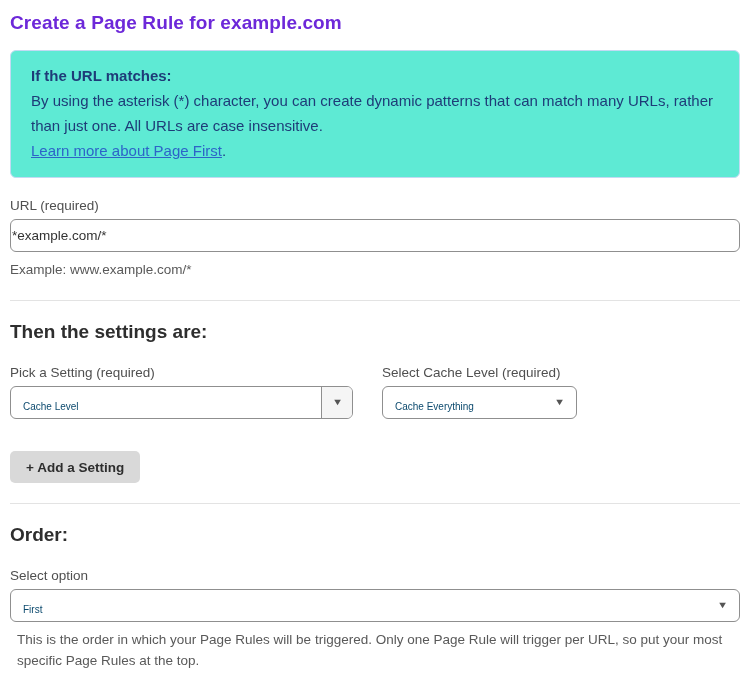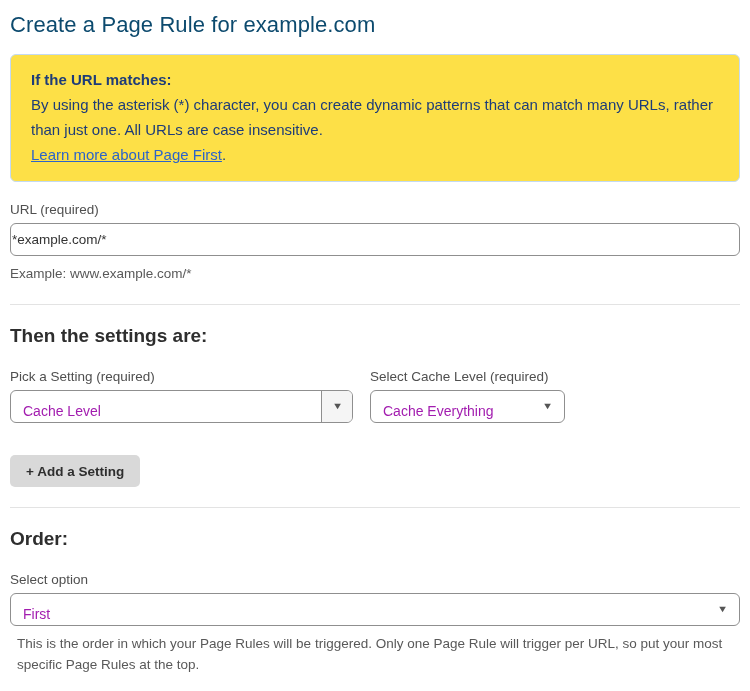--- a/index.html
+++ b/index.html
@@ -6,28 +6,28 @@
   html, body { background: #ffffff; }
   body {
     width: 750px;
     height: 691px;
     font-family: "Liberation Sans", sans-serif;
     color: #303030;
     padding: 10px 10px 0 10px;
     overflow: hidden;
   }
   .page-title {
-    font-size: 22px;
-    font-weight: 400;
-    color: #0c4a6e;
+    font-size: 19px;
+    font-weight: 700;
+    color: #6d28d9;
     margin: 2px 0 16px 0;
     letter-spacing: 0.1px;
   }
   .info-box {
-    background: #fde047;
+    background: #5eead4;
     border: 1px solid #c3daf3;
     border-radius: 6px;
     padding: 12px 20px 14px 20px;
     font-size: 15px;
     line-height: 25px;
     color: #1e3c78;
     margin-bottom: 20px;
   }
   .info-box .info-heading {
     font-weight: 700;
@@ -67,40 +67,40 @@
     margin: 20px 0;
   }
   .section-heading {
     font-size: 19px;
     font-weight: 700;
     color: #2e2e2e;
     margin-bottom: 22px;
   }
   .settings-row {
     display: flex;
-    gap: 17px;
+    gap: 29px;
     margin-bottom: 32px;
   }
   .select-box {
     display: flex;
     align-items: stretch;
     border: 1px solid #8f8f8f;
     border-radius: 6px;
     height: 33px;
     background: #ffffff;
     cursor: pointer;
     overflow: hidden;
   }
   .select-value {
     flex: 1;
     display: flex;
     align-items: center;
     padding: 0 12px;
-    font-size: 14px;
-    color: #a21caf;
+    font-size: 10px;
+    color: #0c4a6e;
     white-space: nowrap;
     margin-top: 8px;
   }
   .select-arrow-section {
     width: 31px;
     display: flex;
     align-items: center;
     justify-content: center;
     border-left: 1px solid #8f8f8f;
     background: #f5f5f5;

